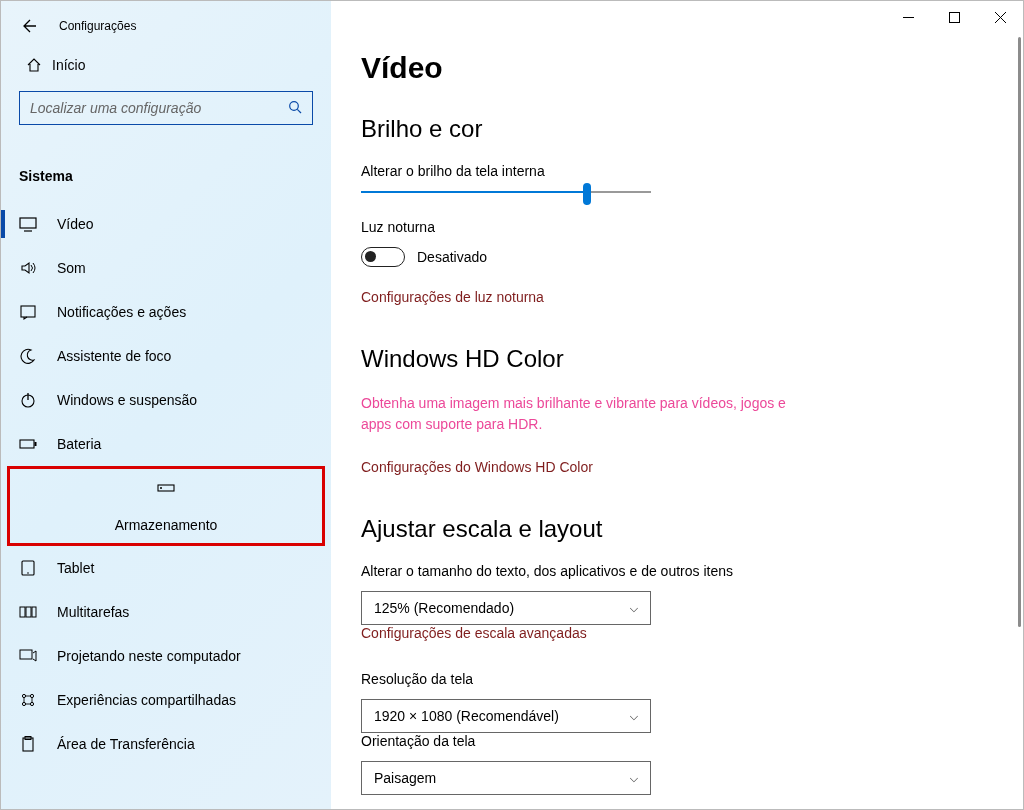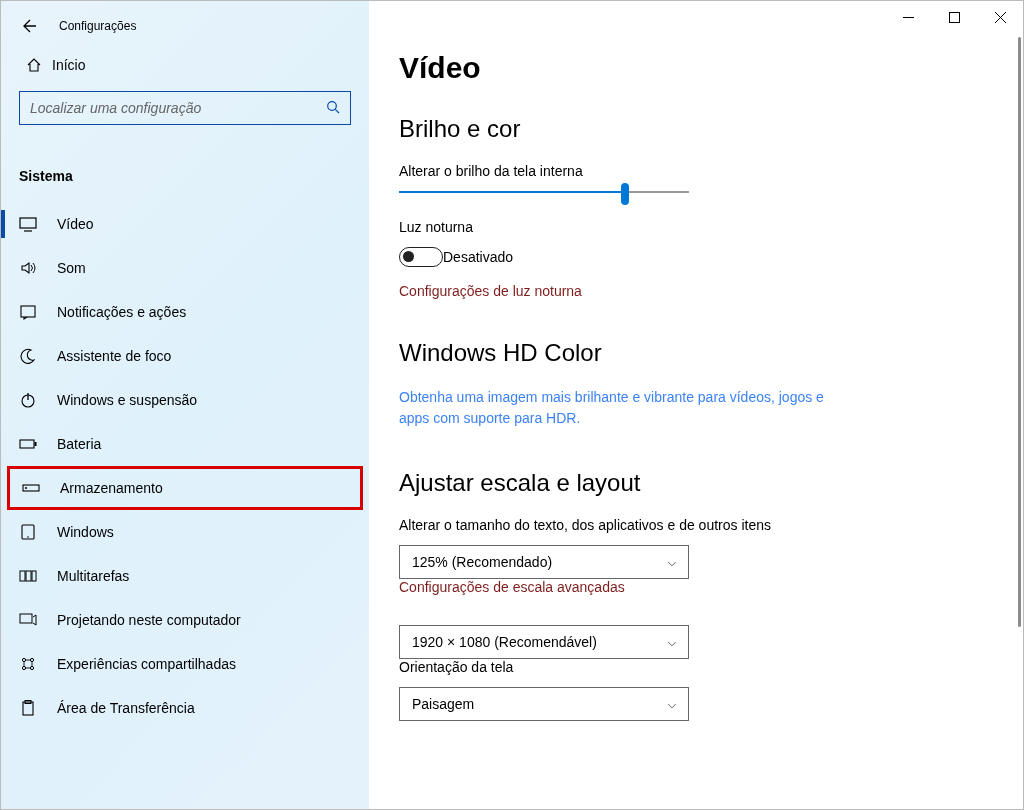--- a/index.html
+++ b/index.html
@@ -1,51 +1,51 @@
 <!DOCTYPE html>
 <html><head>
 <meta charset="utf-8">
 <style>
 * { margin: 0; padding: 0; box-sizing: border-box; font-family: "Segoe UI", Arial, sans-serif; }
 body { width: 1024px; height: 810px; overflow: hidden; background: #fff; display: flex; border: 1px solid #bbb; position: relative; }
 
 
-.sidebar { width: 368px; height: 100%; background: linear-gradient(135deg, #e8f4fb 0%, #dff1fb 50%, #e4f2fb 100%); display: flex; flex-direction: column; padding-top: 10px; }
+.sidebar { width: 330px; height: 100%; background: linear-gradient(135deg, #e8f4fb 0%, #dff1fb 50%, #e4f2fb 100%); display: flex; flex-direction: column; padding-top: 10px; }
 .sidebar-header { display: flex; align-items: center; padding: 6px 18px 10px 18px; gap: 22px; }
 .back-icon { width: 18px; height: 18px; cursor: pointer; }
 .sidebar-title { font-size: 12px; color: #000; }
 .home-row { display: flex; align-items: center; padding: 12px 18px 12px 25px; gap: 10px; cursor: pointer; }
 .home-icon { width: 16px; height: 16px; }
 .home-label { font-size: 14px; }
 .search-box { margin: 6px 18px 35px 18px; border: 1px solid #0a4aa8; height: 34px; display: flex; align-items: center; padding: 0 10px; background: transparent; }
 .search-box input { flex: 1; border: none; background: transparent; outline: none; font-size: 14px; color: #555; }
 .search-box input::placeholder { color: #666; font-style: italic; }
 .search-glyph { color: #0a4aa8; font-size: 14px; }
 .section-heading { font-size: 14px; font-weight: 600; padding: 8px 18px 18px 18px; }
 .nav-items { flex: 1; overflow-y: auto; }
 .nav-item { display: flex; align-items: center; padding: 13px 18px 13px 18px; gap: 20px; cursor: pointer; position: relative; }
 .nav-item.active::before { content: ""; position: absolute; left: 0; top: 8px; bottom: 8px; width: 4px; background: #0a4aa8; }
 .nav-icon { width: 18px; height: 18px; display: flex; align-items: center; justify-content: center; flex-shrink: 0; }
 .nav-label { font-size: 14px; color: #000; }
-.highlight-box { border: 3px solid #d90000; margin: 0 6px; padding: 10px 12px 10px 12px; }
+.highlight-box { border: 3px solid #d90000; margin: 0 6px; padding: 10px 12px 10px 12px; flex-direction: column; }
 
 
 .main { flex: 1; padding: 50px 40px 20px 30px; overflow-y: auto; position: relative; }
 .page-title { font-size: 30px; font-weight: 600; margin-bottom: 30px; }
 .section-h2 { font-size: 24px; font-weight: 400; margin-bottom: 20px; }
 .field-label { font-size: 14px; margin-bottom: 12px; }
 .slider-track { width: 290px; height: 2px; background: #999; position: relative; margin-bottom: 26px; }
 .slider-filled { position: absolute; left: 0; top: 0; height: 2px; background: #0078d7; width: 78%; }
 .slider-thumb { position: absolute; top: -8px; width: 8px; height: 22px; background: #0078d7; border-radius: 4px; left: 78%; transform: translateX(-50%); }
-.toggle-row { display: flex; align-items: center; margin-bottom: 16px; }
+.toggle-row { display: flex; align-items: center; gap: 12px; margin-bottom: 22px; }
 .toggle { width: 44px; height: 20px; border: 1.5px solid #222; border-radius: 20px; position: relative; }
 .toggle-knob { position: absolute; left: 3px; top: 3px; width: 11px; height: 11px; background: #222; border-radius: 50%; }
 .toggle-state { font-size: 14px; }
 .link { color: #7f1d1d; font-size: 14px; cursor: pointer; margin-bottom: 30px; display: block; }
-.gray-desc { color: #3b82f6; font-size: 14px; line-height: 1.5; margin-bottom: 24px; max-width: 440px; }
+.gray-desc { color: #ec4899; font-size: 14px; line-height: 1.5; margin-bottom: 24px; max-width: 440px; }
 .dropdown { border: 1.5px solid #666; width: 290px; height: 34px; display: flex; align-items: center; justify-content: space-between; padding: 0 12px; font-size: 14px; margin-bottom: 0; cursor: pointer; }
 .chevron { font-size: 11px; color: #444; }
 .section-gap { margin-top: 40px; }
 
 
 .titlebar { position: absolute; top: 0; right: 0; height: 32px; display: flex; align-items: center; z-index: 10; }
 .titlebar-btn { width: 46px; height: 30px; display: flex; align-items: center; justify-content: center; cursor: pointer; }
 .titlebar-btn svg { width: 11px; height: 11px; }
 
 .main::-webkit-scrollbar { width: 6px; }
@@ -168,21 +168,21 @@
         </span>
       <span class="nav-label">Armazenamento</span>
     </div>
     <div class="nav-item">
       <span class="nav-icon">
           <svg viewBox="0 0 18 18">
             <rect x="3" y="2" width="12" height="14" rx="1" fill="none" stroke="#000" stroke-width="1.1"></rect>
             <circle cx="9" cy="14" r="0.8" fill="#000"></circle>
           </svg>
         </span>
-      <span class="nav-label">Windows</span>
+      <span class="nav-label">Tablet</span>
     </div>
     <div class="nav-item">
       <span class="nav-icon">
           <svg viewBox="0 0 18 18">
             <rect x="1" y="4" width="5" height="10" fill="none" stroke="#000" stroke-width="1"></rect>
             <rect x="7" y="4" width="5" height="10" fill="none" stroke="#000" stroke-width="1"></rect>
             <rect x="13" y="4" width="4" height="10" fill="none" stroke="#000" stroke-width="1"></rect>
           </svg>
         </span>
       <span class="nav-label">Multitarefas</span>
@@ -234,29 +234,31 @@
   <div class="toggle-row">
     <div class="toggle">
       <div class="toggle-knob"></div>
     </div>
     <span class="toggle-state">Desativado</span>
   </div>
   <a class="link">Configurações de luz noturna</a>
 
   <h2 class="section-h2 section-gap">Windows HD Color</h2>
   <div class="gray-desc">Obtenha uma imagem mais brilhante e vibrante para vídeos, jogos e apps com suporte para HDR.</div>
+  <a class="link">Configurações do Windows HD Color</a>
 
   <h2 class="section-h2 section-gap">Ajustar escala e layout</h2>
   <div class="field-label">Alterar o tamanho do texto, dos aplicativos e de outros itens</div>
   <div class="dropdown">
     <span>125% (Recomendado)</span>
     <span class="chevron">⌵</span>
   </div>
   <a class="link">Configurações de escala avançadas</a>
 
+  <div class="field-label">Resolução da tela</div>
   <div class="dropdown">
     <span>1920 × 1080 (Recomendável)</span>
     <span class="chevron">⌵</span>
   </div>
 
   <div class="field-label">Orientação da tela</div>
   <div class="dropdown">
     <span>Paisagem</span>
     <span class="chevron">⌵</span>
   </div>

